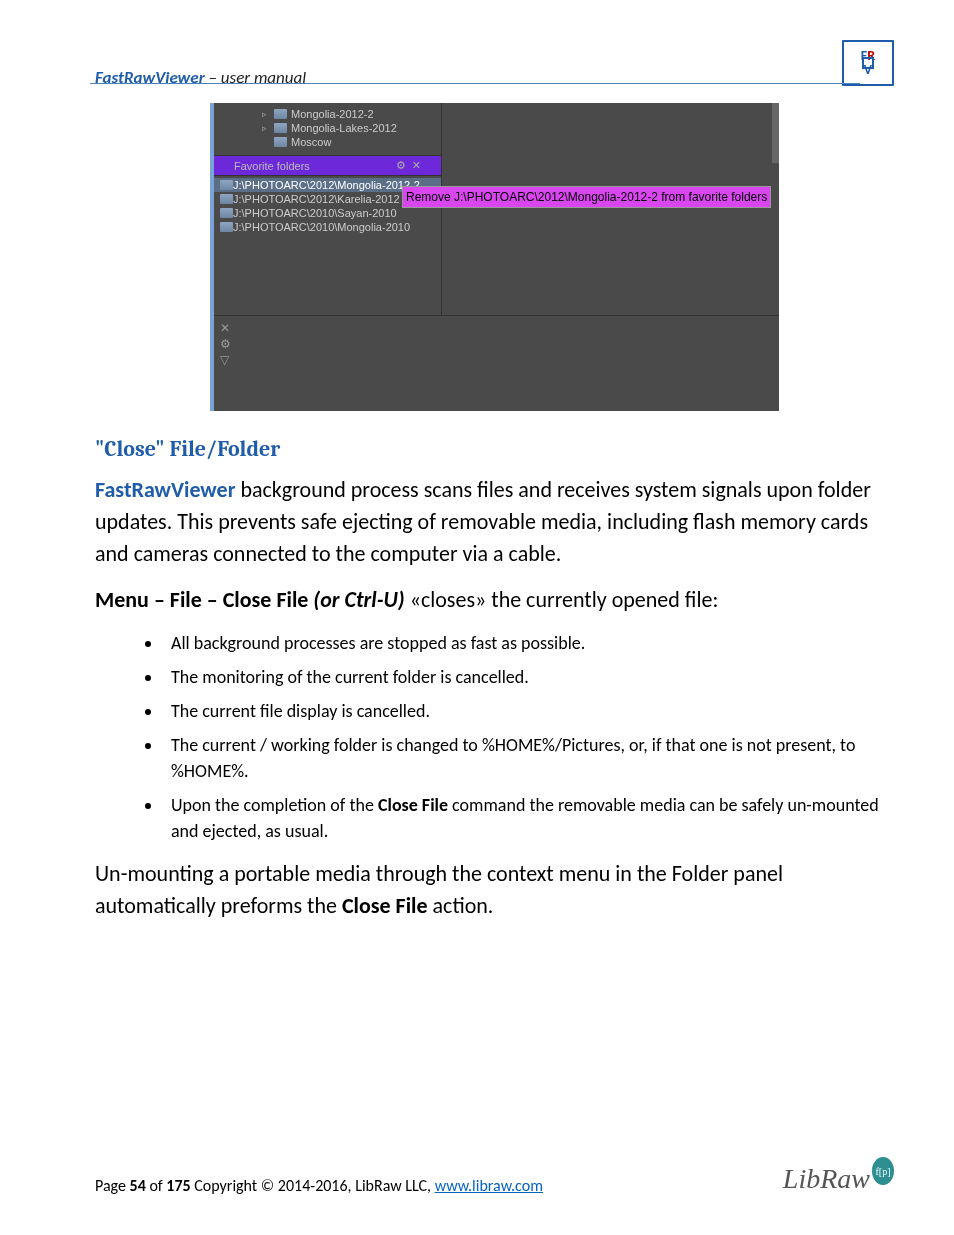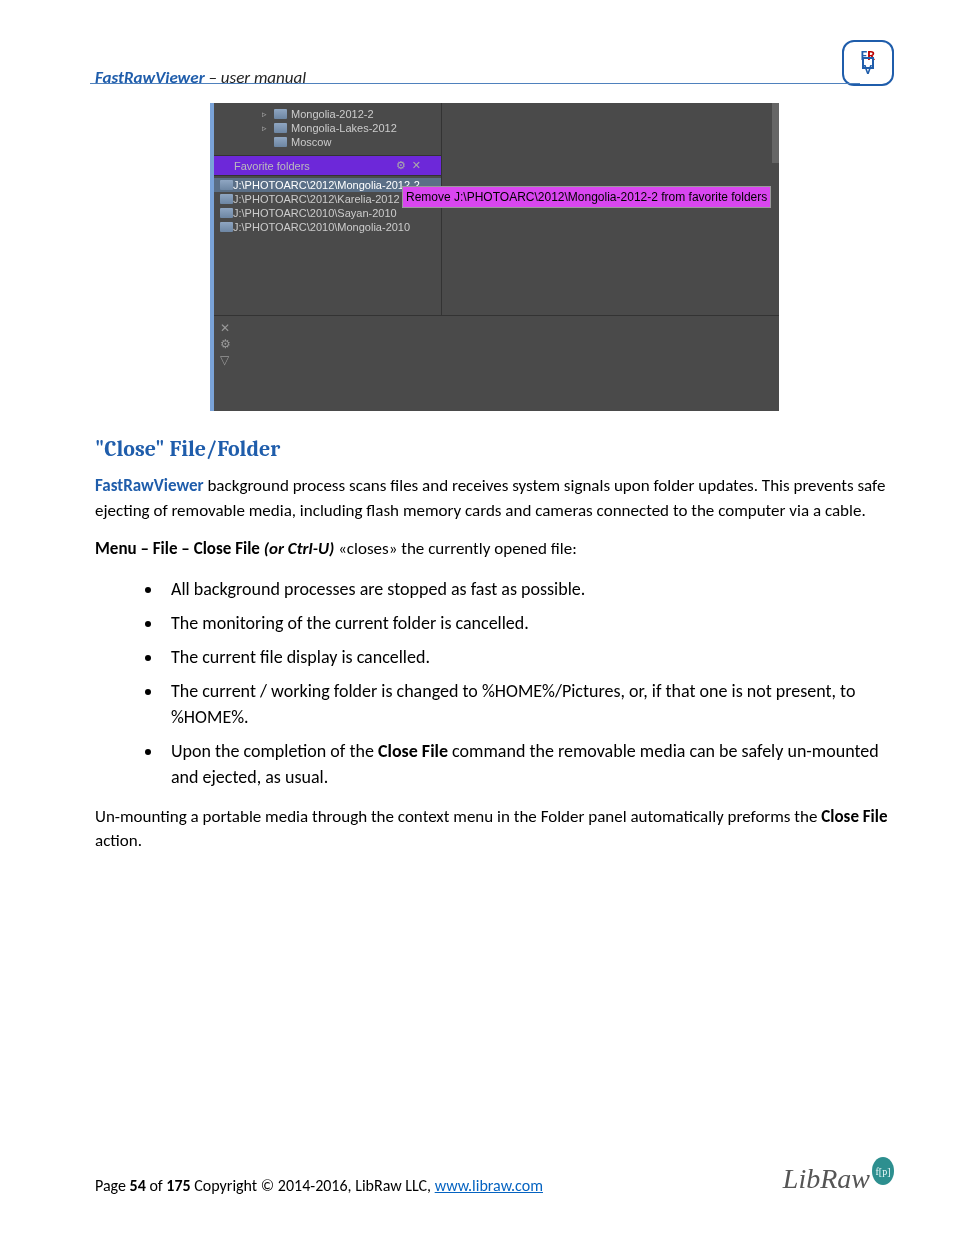--- a/index.html
+++ b/index.html
@@ -31,21 +31,21 @@
   }
   .header-left {
     font-style: italic;
     font-size: 17px;
     color: #222;
   }
   .header-left .brand { color: #1f5dab; font-weight: bold; font-style: italic; }
   .logo-frv {
     width: 52px; height: 46px;
     border: 2px solid #1f5dab;
-    border-radius: 12px;
+    border-radius: 1px;
     position: relative;
     display: flex; align-items: center; justify-content: center;
     background: #fff;
     margin-bottom: 2px;
   }
   .logo-frv::before, .logo-frv::after {
     content: "";
     position: absolute;
     width: 8px; height: 8px;
     border: 2px solid #1f5dab;
@@ -143,21 +143,21 @@
   .ss-toolcol span { line-height: 1; }
 
   h2.section {
     color: #1f5dab;
     font-family: Cambria, Georgia, serif;
     font-size: 22px;
     font-weight: bold;
     margin: 10px 0 12px 0;
   }
   p.body {
-    font-size: 17px;
+    font-size: 22px;
     line-height: 1.45;
     margin: 0 0 14px 0;
   }
   .brand2 { color: #1f5dab; font-weight: bold; }
   ul.bullets {
     list-style: disc;
     padding-left: 68px;
     margin: 0 0 14px 0;
   }
   ul.bullets li {

